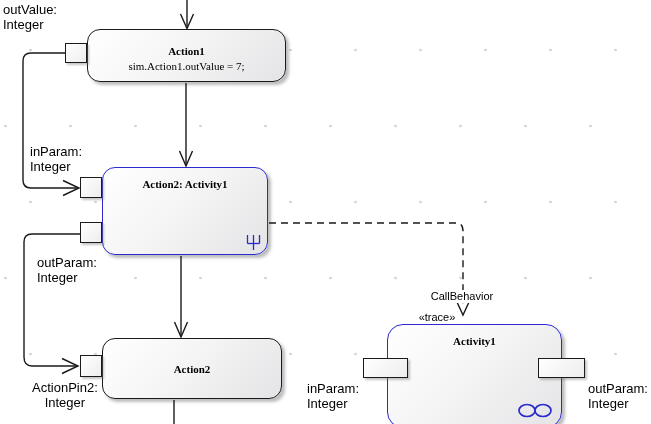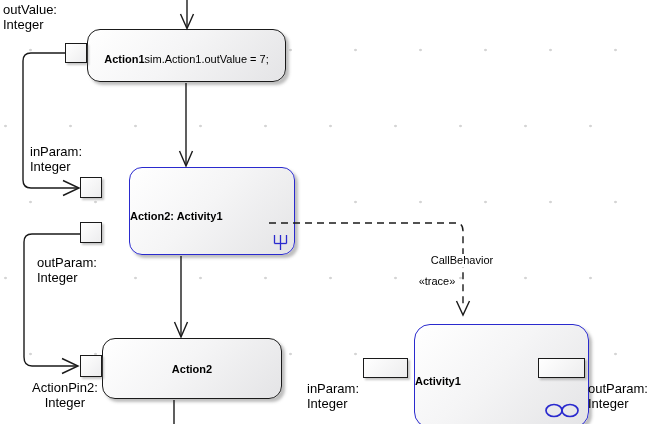--- a/index.html
+++ b/index.html
@@ -10,37 +10,37 @@
       radial-gradient(circle,#d4d4d4 1px,transparent 1.6px);
     background-size:65px 152px,65px 152px;
     background-position:38px 50px,63px 126px;
     font-family:"Liberation Sans",sans-serif;color:#000;
   }
   .node{
     position:absolute;box-sizing:border-box;
     background:linear-gradient(135deg,#ffffff 0%,#f5f5f6 45%,#e4e4e6 100%);
     border:1.6px solid #1a1a1a;border-radius:13px;
     box-shadow:3px 3px 3px rgba(110,110,110,.45);
-    display:flex;align-items:center;justify-content:center;
-    font-size:11px;line-height:14px;
+    display:flex;flex-direction:column;align-items:center;justify-content:center;
+    font-size:11px;line-height:14px;font-family:Liberation Serif, serif;
   }
-  .node.blue{border-color:#2a2ace;margin-left:27px;}
+  .node.blue{border-color:#2a2ace;}
   .node.top-title{justify-content:flex-start;padding-top:9px;}
   .node-title{font-weight:bold;}
   .node-body{margin-top:1px;}
   .pin{
     position:absolute;box-sizing:border-box;
     background:linear-gradient(135deg,#ffffff 0%,#ededee 100%);
     border:1.5px solid #1a1a1a;
     box-shadow:2px 2px 2px rgba(110,110,110,.4);
   }
   .lbl{position:absolute;font-size:13px;line-height:15px;}
   .conn-lbl{
     position:absolute;font-size:11px;line-height:13px;background:#fff;
-    padding:0 3px;transform:translateX(-50%);white-space:nowrap;
+    padding:0 3px;transform:translateX(-50%);white-space:nowrap;margin-top:36px;
   }
   .corner-icon{position:absolute;}
   svg.overlay{position:absolute;left:0;top:0;}
 </style>
 </head>
 <body>
 
 <div id="canvas">
 
   <div class="node" style="left:87px;top:29px;width:199px;height:53px;padding-top:6px;">

